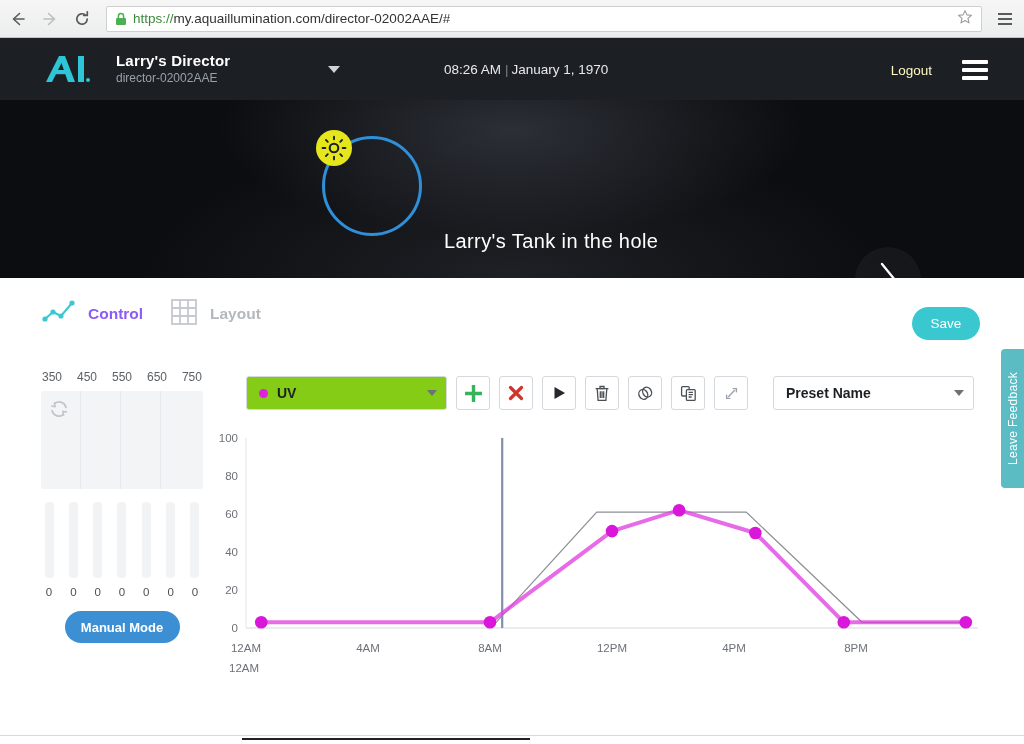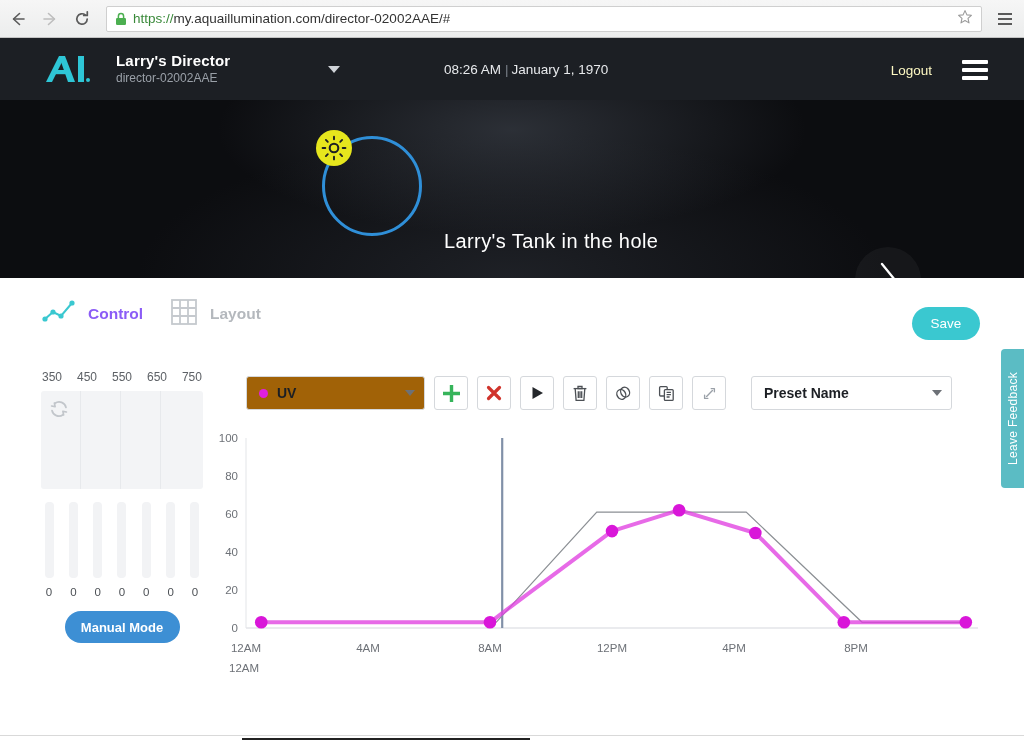--- a/index.html
+++ b/index.html
@@ -165,22 +165,22 @@
     display: block; margin: 13px auto 0 auto;
     width: 115px; height: 32px; border-radius: 16px;
     background: #3d8fd4; border: none; color: #ffffff;
     font-size: 13px; font-weight: bold; font-family: "Liberation Sans", sans-serif;
     cursor: pointer;
   }
 
   
   #chart-toolbar { position: absolute; left: 246px; top: 376px; display: flex; align-items: center; gap: 9px; }
   #channel-select {
-    width: 179px; height: 34px; border: 1px solid #d5d8dc; border-radius: 3px;
-    background: #a16207; display: flex; align-items: center; padding: 0 9px 0 12px;
+    width: 201px; height: 34px; border: 1px solid #d5d8dc; border-radius: 3px;
+    background: #84cc16; display: flex; align-items: center; padding: 0 9px 0 12px;
     cursor: pointer;
   }
   #channel-dot { width: 9px; height: 9px; border-radius: 50%; background: #e020e0; margin-right: 9px; }
   #channel-label { font-size: 14px; color: #1c1f24; font-weight: bold; }
   .caret-dn {
     margin-left: auto; width: 0; height: 0;
     border-left: 5px solid transparent; border-right: 5px solid transparent;
     border-top: 6px solid #6d7177;
   }
   .tool-btn {

